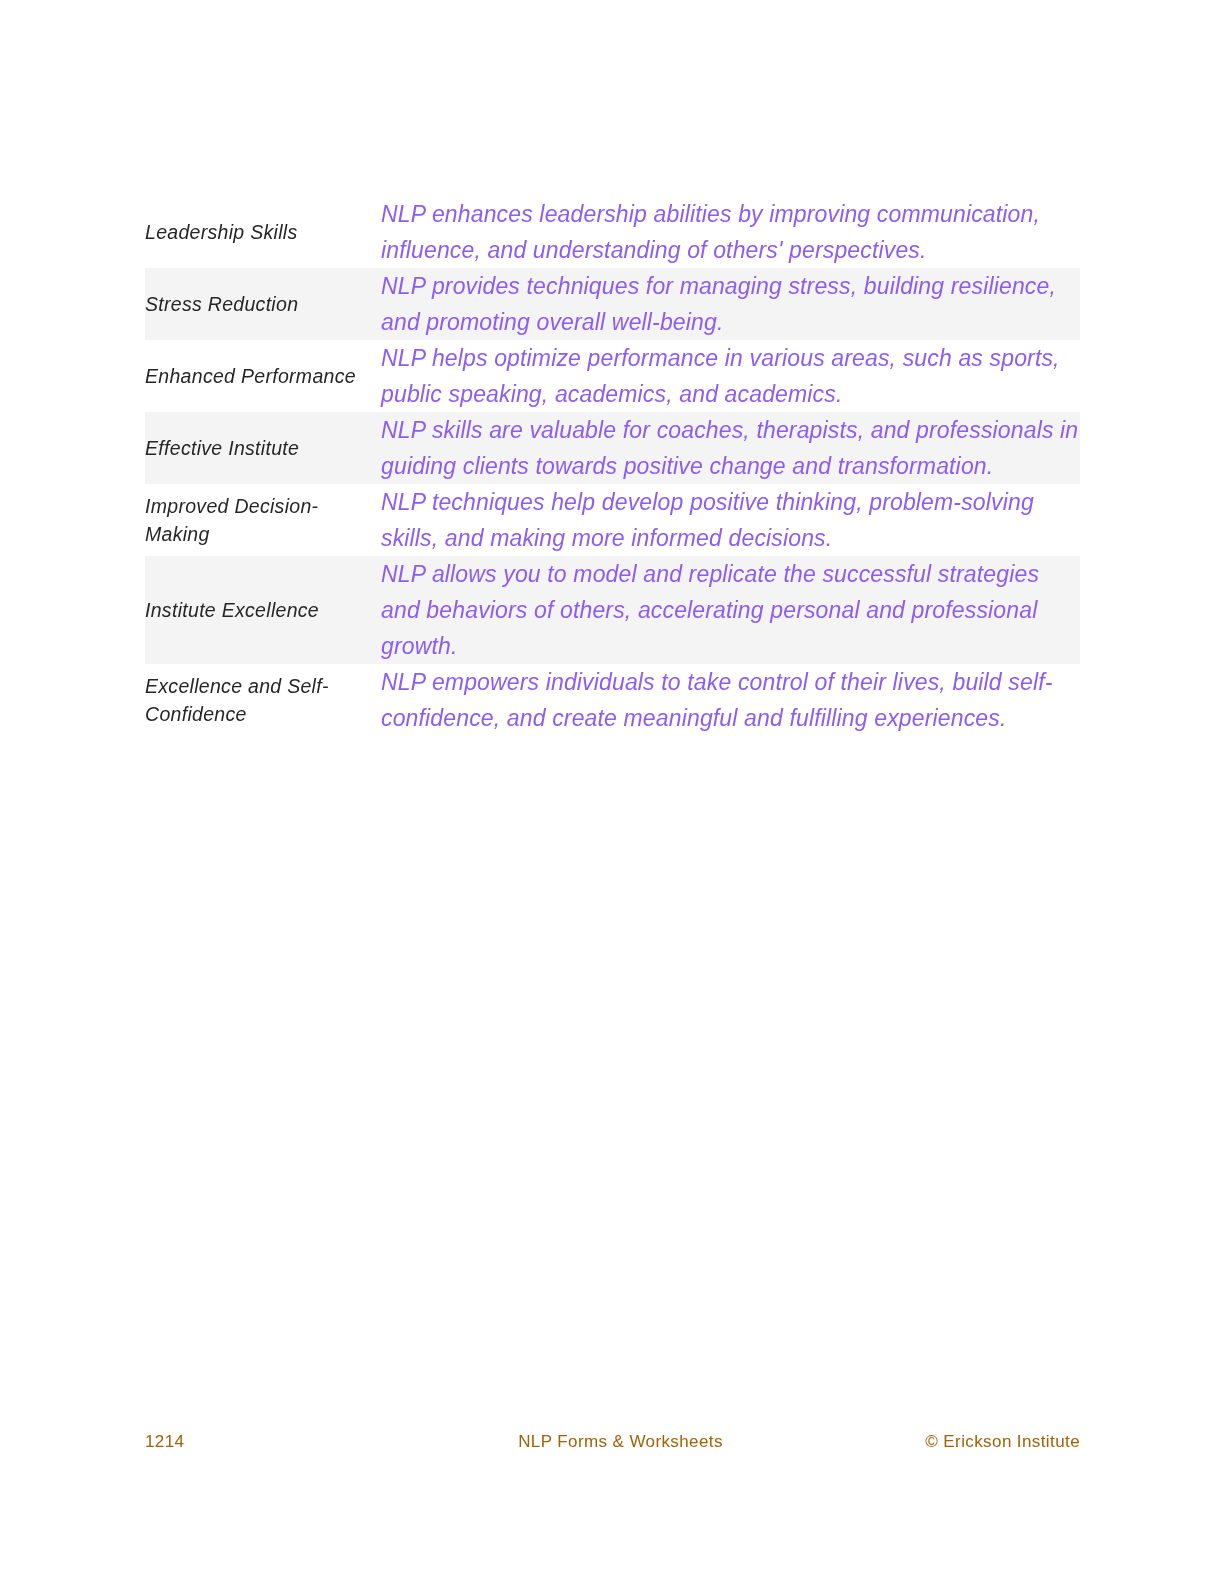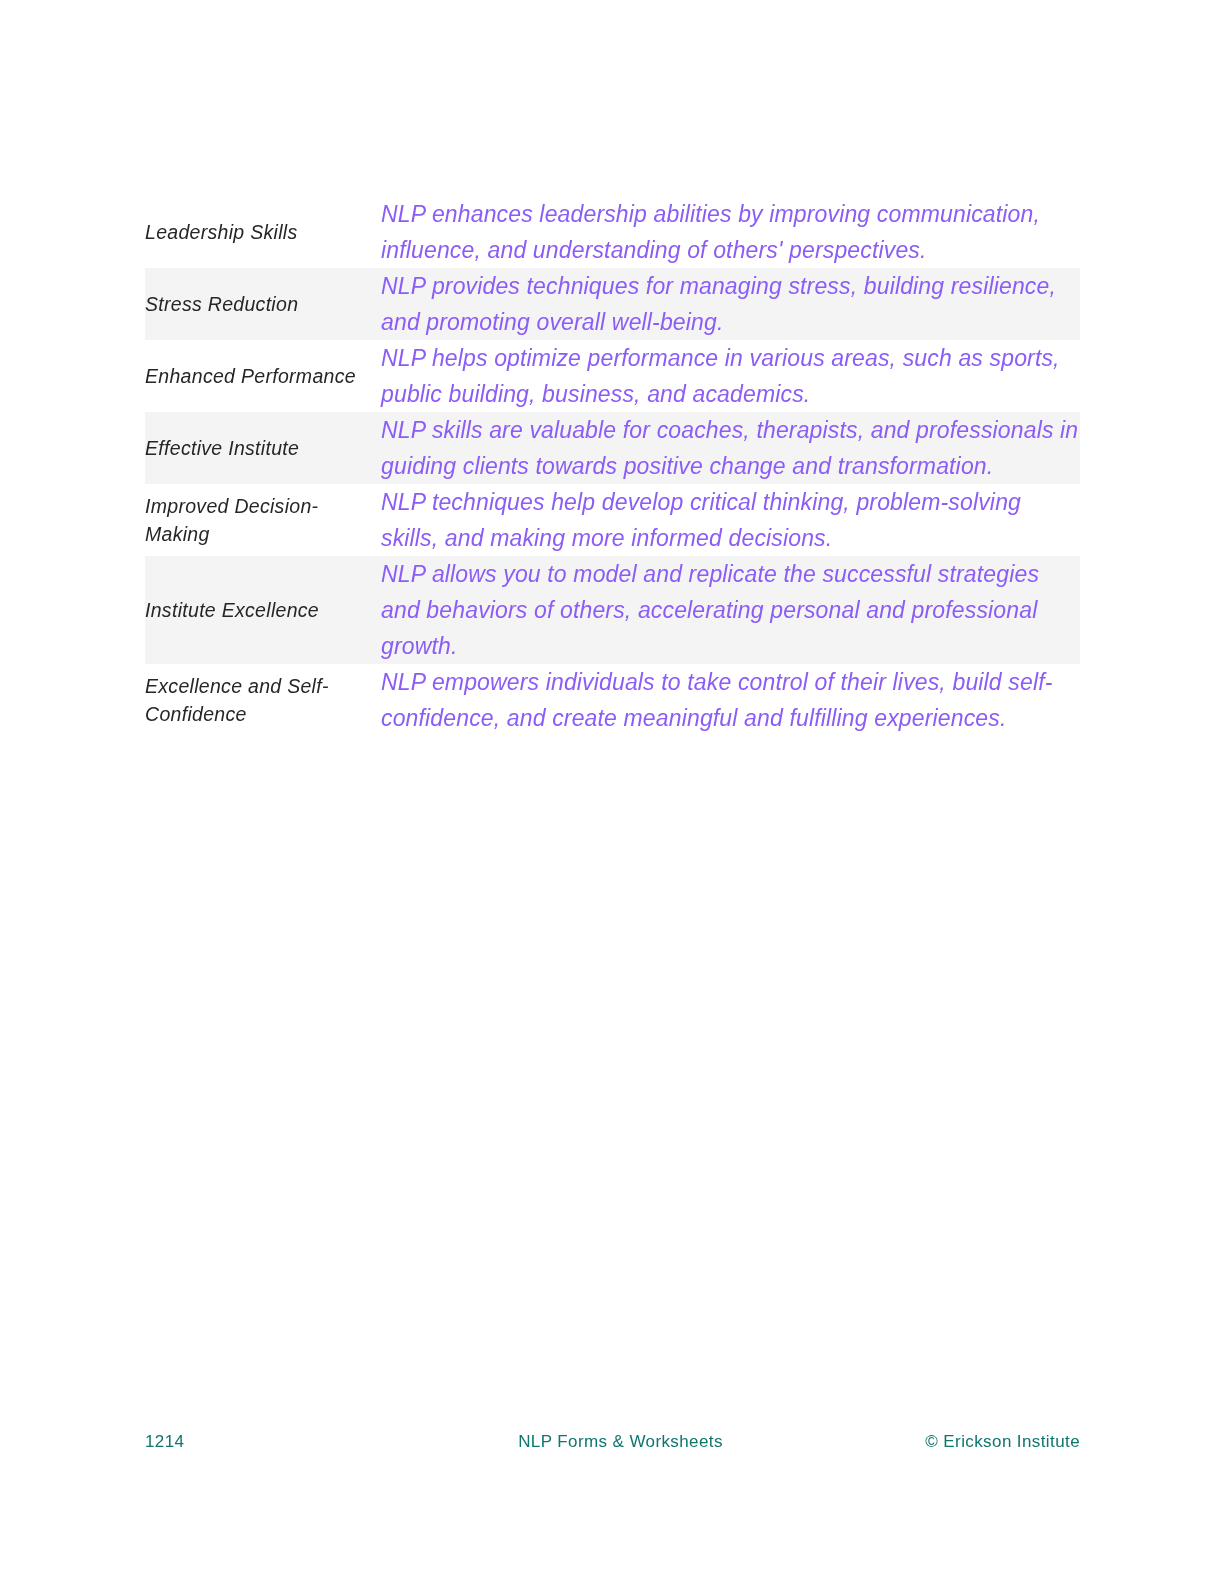--- a/index.html
+++ b/index.html
@@ -69,21 +69,21 @@
 
   
   .footer {
     position: absolute;
     left: 145px;
     top: 1432px;
     width: 935px;
     height: 32px;
     font-size: 17px;
     letter-spacing: 0.4px;
-    color: #0f766e;
+    color: #a16207;
   }
   .footer-page-number {
     position: absolute;
     left: 0;
     top: 0;
     text-align: left;
   }
   .footer-title {
     position: absolute;
     left: 16px;
@@ -109,29 +109,29 @@
         <tr>
           <td class="cell-label">Leadership Skills</td>
           <td class="cell-desc">NLP enhances leadership abilities by improving communication, influence, and understanding of others' perspectives.</td>
         </tr>
         <tr class="shaded">
           <td class="cell-label">Stress Reduction</td>
           <td class="cell-desc">NLP provides techniques for managing stress, building resilience, and promoting overall well-being.</td>
         </tr>
         <tr>
           <td class="cell-label">Enhanced Performance</td>
-          <td class="cell-desc">NLP helps optimize performance in various areas, such as sports, public building, business, and academics.</td>
+          <td class="cell-desc">NLP helps optimize performance in various areas, such as sports, public speaking, academics, and academics.</td>
         </tr>
         <tr class="shaded">
           <td class="cell-label">Effective Institute</td>
           <td class="cell-desc">NLP skills are valuable for coaches, therapists, and professionals in guiding clients towards positive change and transformation.</td>
         </tr>
         <tr>
           <td class="cell-label">Improved Decision-Making</td>
-          <td class="cell-desc">NLP techniques help develop critical thinking, problem-solving skills, and making more informed decisions.</td>
+          <td class="cell-desc">NLP techniques help develop positive thinking, problem-solving skills, and making more informed decisions.</td>
         </tr>
         <tr class="shaded">
           <td class="cell-label">Institute Excellence</td>
           <td class="cell-desc">NLP allows you to model and replicate the successful strategies and behaviors of others, accelerating personal and professional growth.</td>
         </tr>
         <tr>
           <td class="cell-label">Excellence and Self-Confidence</td>
           <td class="cell-desc">NLP empowers individuals to take control of their lives, build self-confidence, and create meaningful and fulfilling experiences.</td>
         </tr>
       </tbody>

